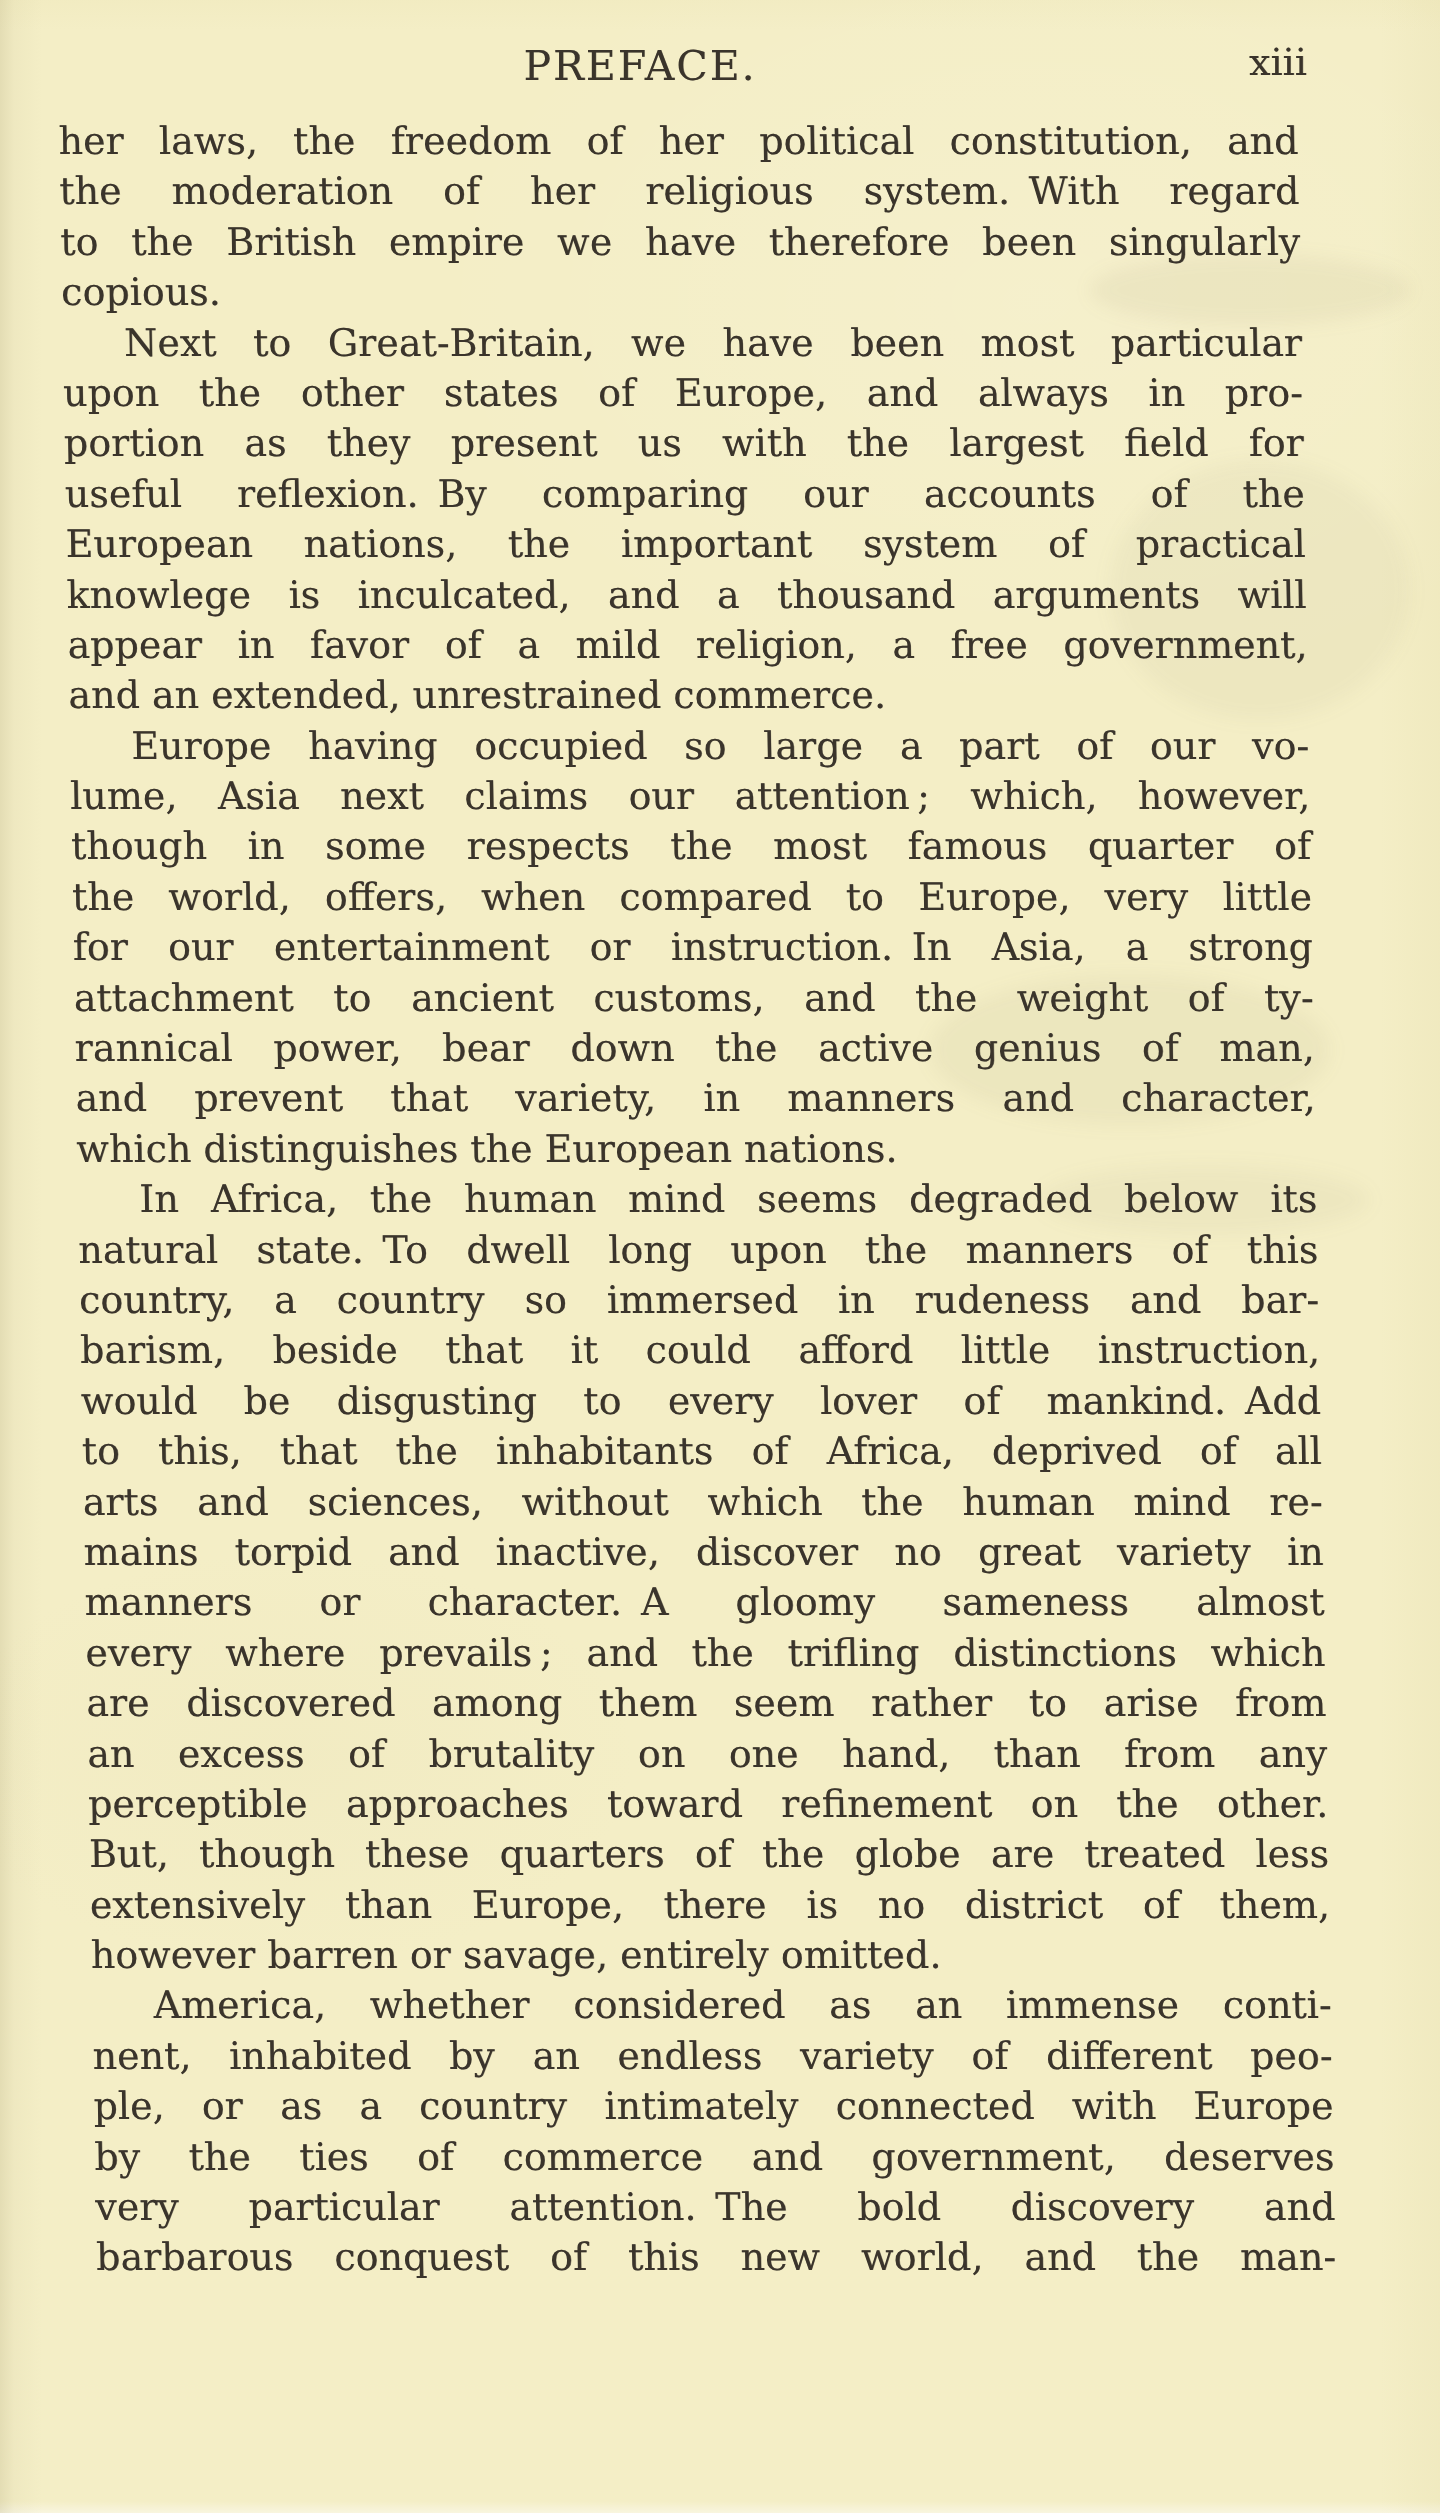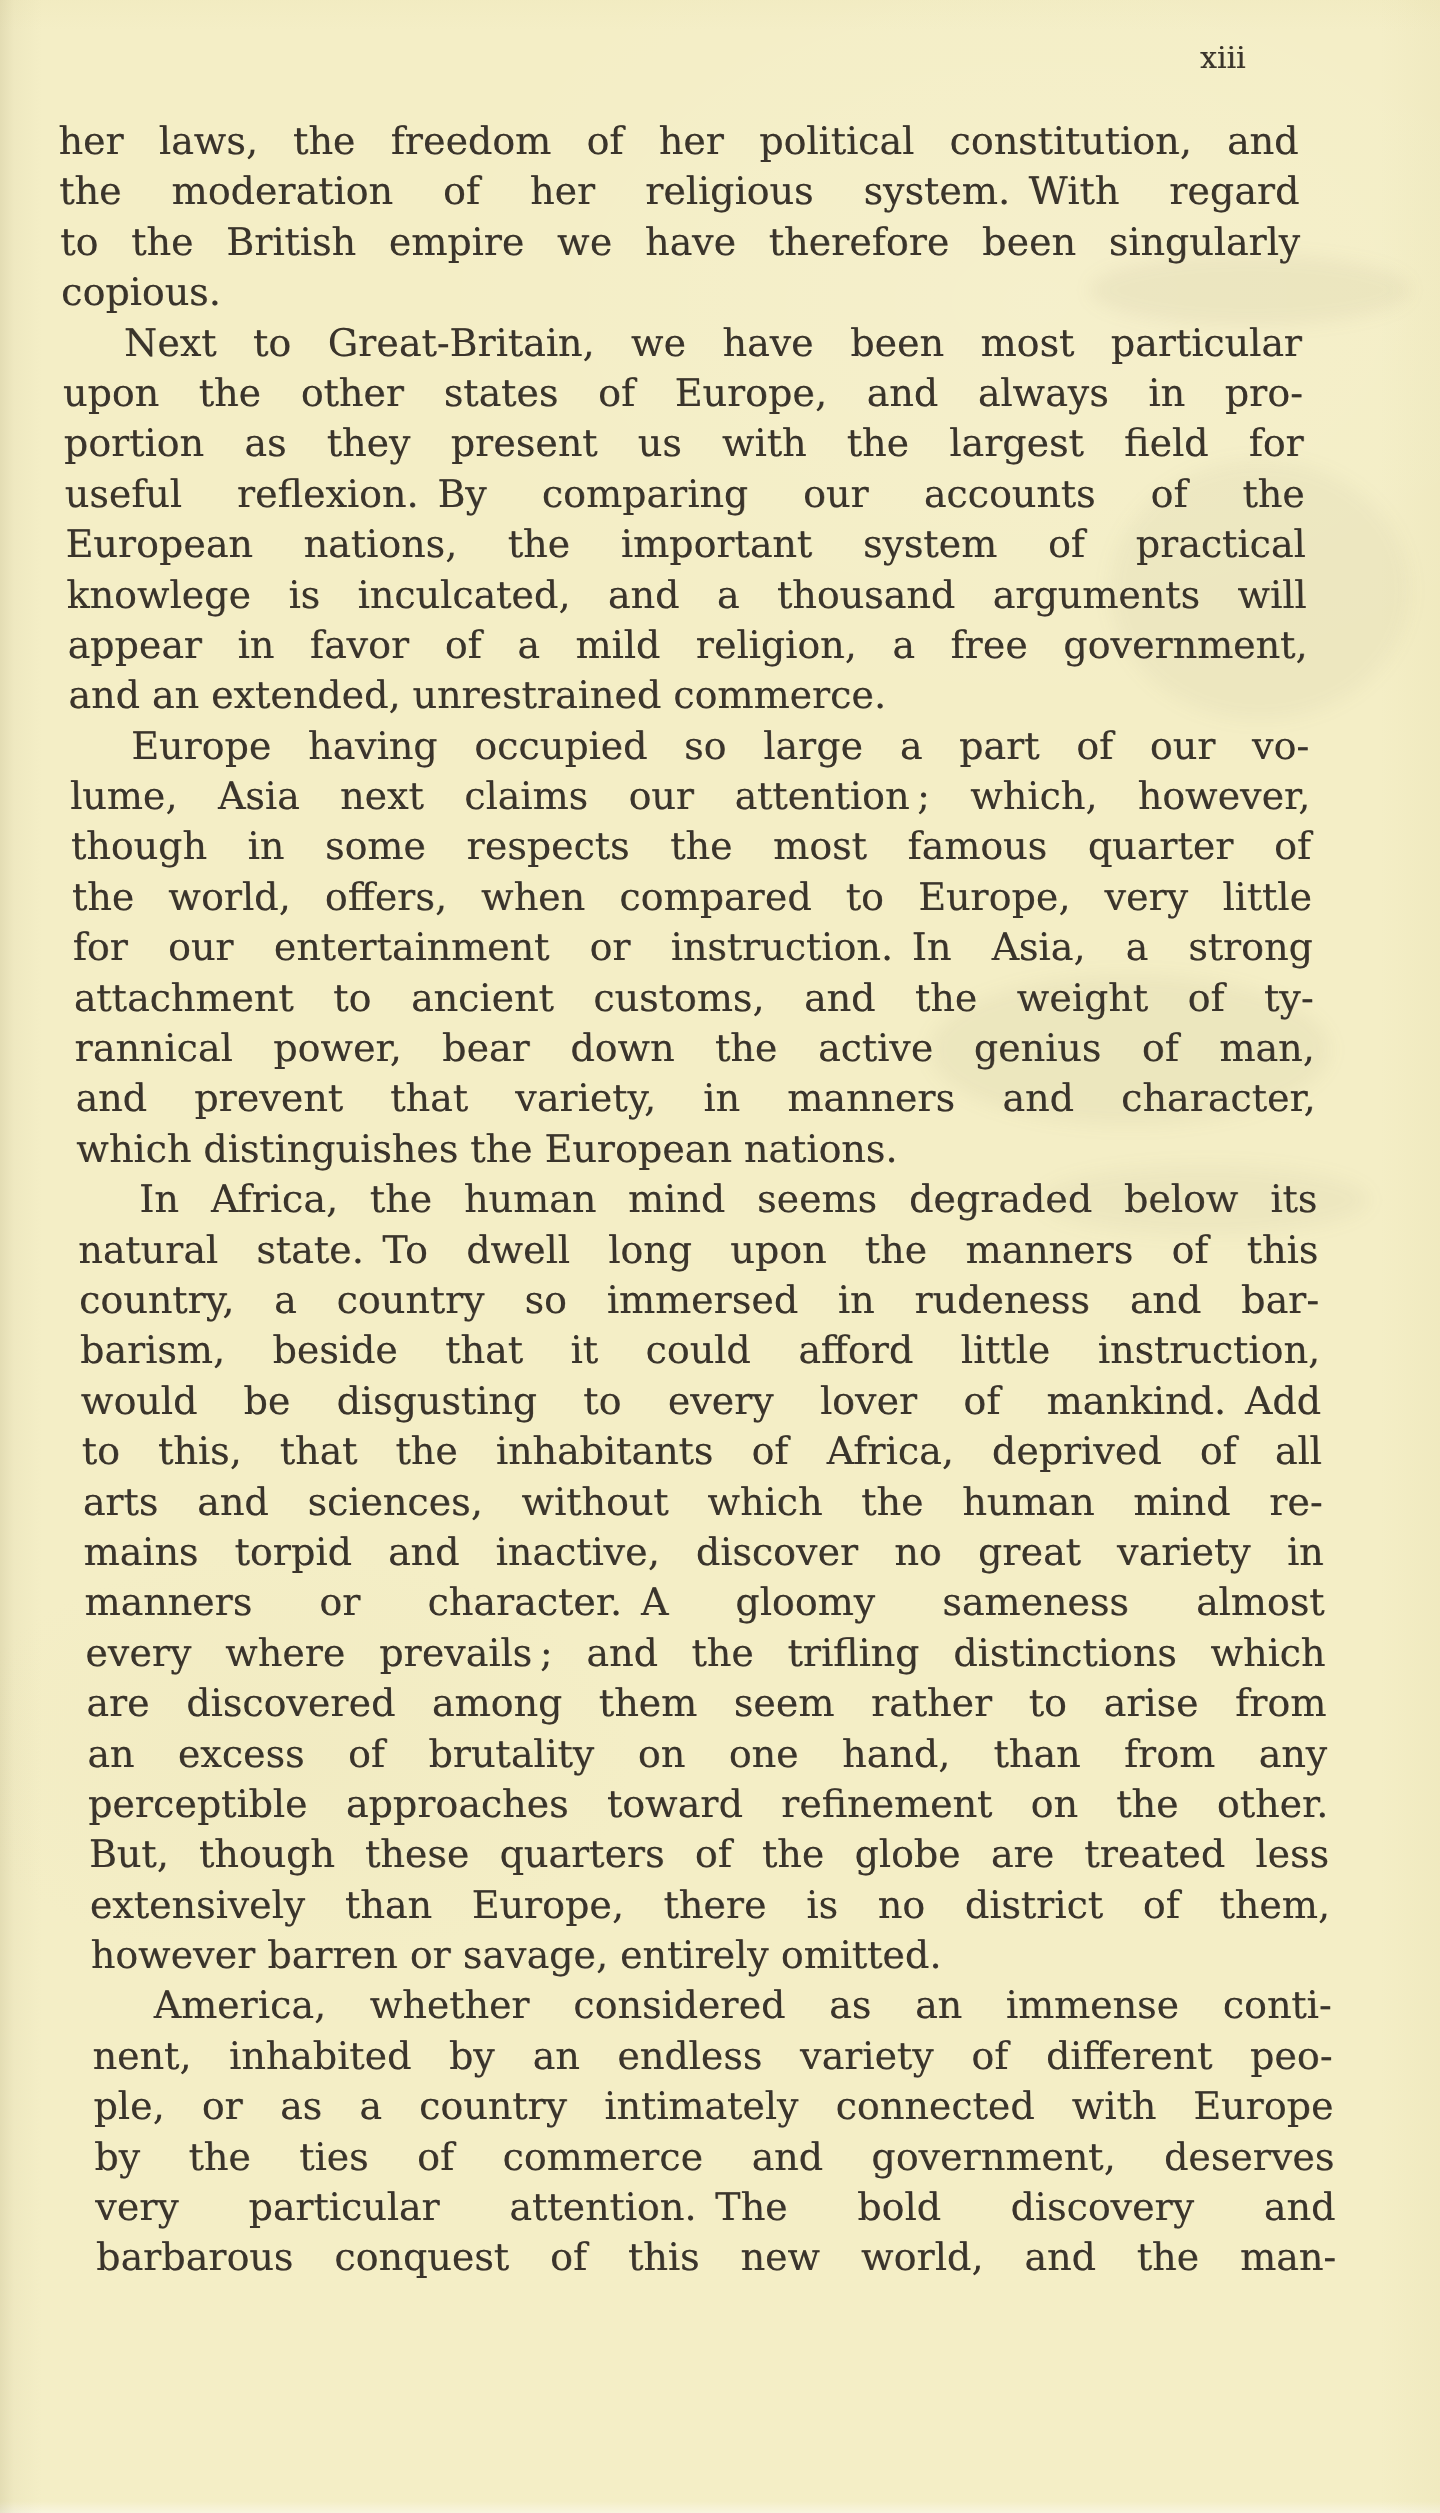--- a/index.html
+++ b/index.html
@@ -43,22 +43,22 @@
     width: 1280px;
     text-align: center;
     font-size: 41px;
     letter-spacing: 2px;
     color: #3a342b;
     text-shadow: 0.4px 0.4px 0.6px rgba(58,52,43,0.45);
   }
   .page-number {
     position: absolute;
     top: 40px;
-    left: 1200px;
-    font-size: 30px;
+    left: 1249px;
+    font-size: 38px;
     color: #3a342b;
     text-shadow: 0.4px 0.4px 0.6px rgba(58,52,43,0.45);
   }
   .text-block {
     position: absolute;
     left: 58px;
     top: 116px;
     width: 1240px;
     transform: skewX(1.02deg);
     transform-origin: 0 0;
@@ -80,20 +80,21 @@
 </style>
 </head>
 <body>
 
 <div class="page">
   <div class="smudge s1"></div>
   <div class="smudge s2"></div>
   <div class="smudge s3"></div>
   <div class="smudge s4"></div>
 
+  <div class="running-head">PREFACE.</div>
 
   <div class="page-number">xiii</div>
 
   <div class="text-block" id="text-block">
       <div class="paragraph">
         <div class="line">her laws, the freedom of her political constitution, and</div>
         <div class="line">the moderation of her religious system. With regard</div>
         <div class="line">to the British empire we have therefore been singularly</div>
         <div class="line last">copious.</div>
       </div>

